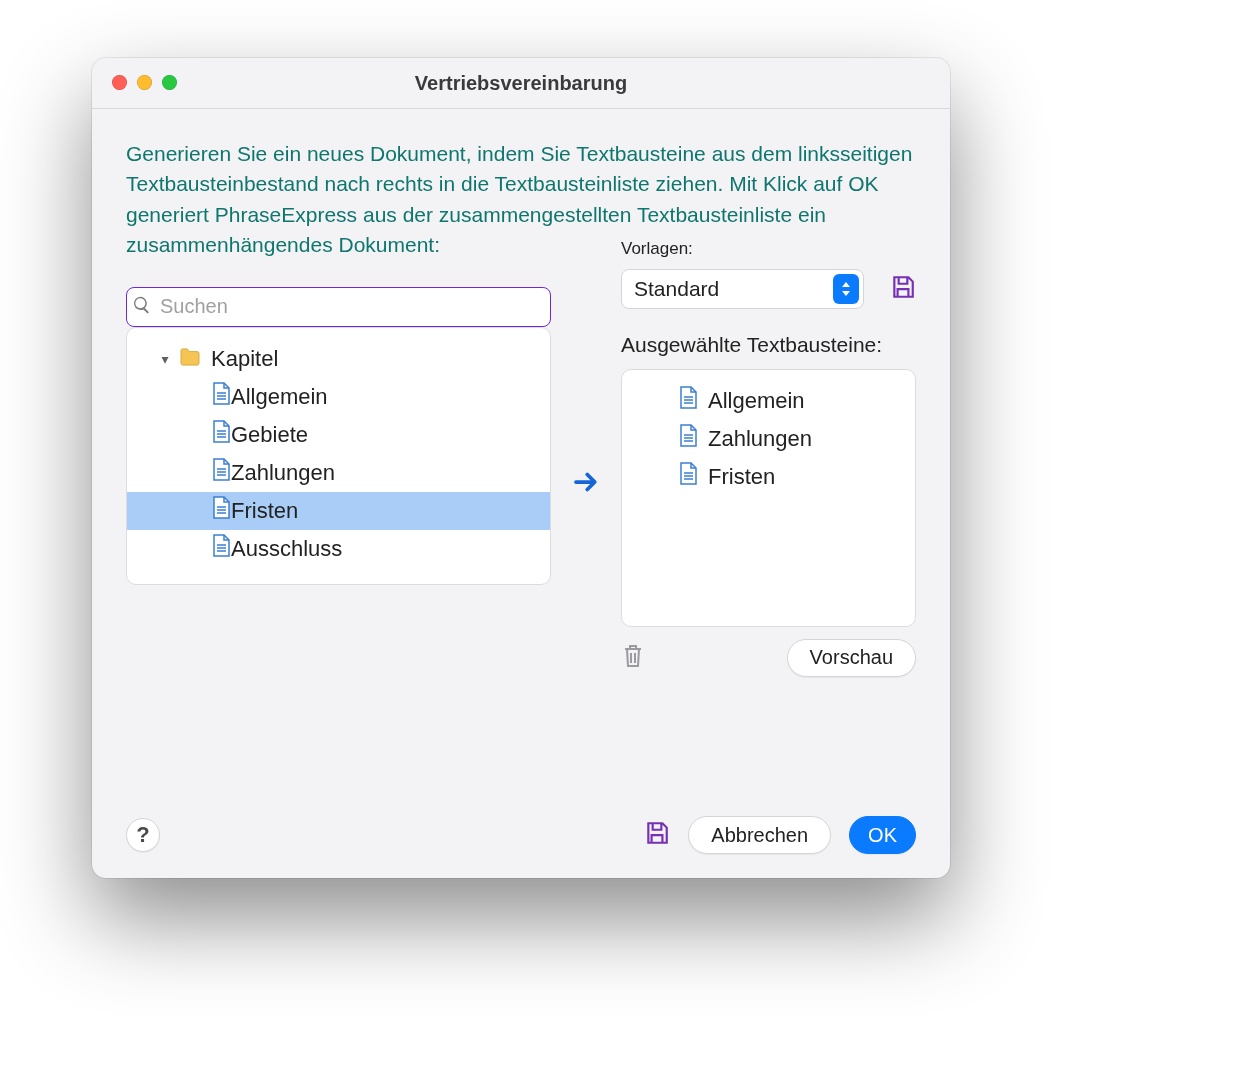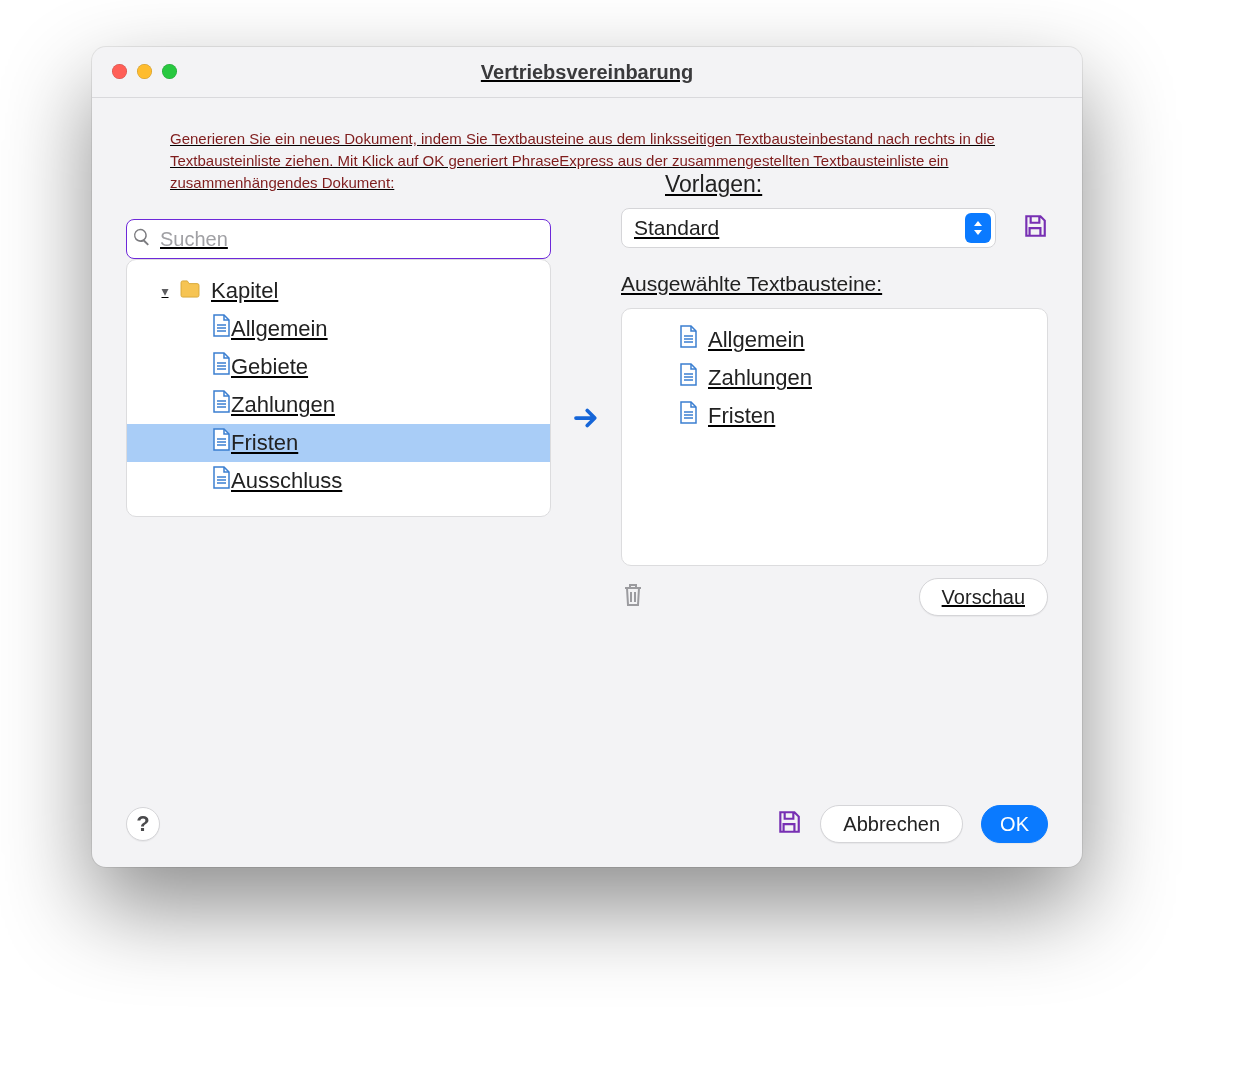--- a/index.html
+++ b/index.html
@@ -1,45 +1,44 @@
 <!DOCTYPE html>
 <html><head>
 <meta charset="utf-8">
 <style>
   * { box-sizing: border-box; margin: 0; padding: 0; }
   html, body { width: 1250px; height: 1066px; background: transparent; }
   body { font-family: -apple-system, BlinkMacSystemFont, "Helvetica Neue", Arial, sans-serif; }
 
   .window {
     position: absolute;
-    left: 92px; top: 47px;
-    width: 990px; height: 820px;
+    left: 92px; top: 58px;
+    width: 858px; height: 820px;
     background: #f3f3f5;
     border-radius: 14px;
     box-shadow: 0 40px 90px rgba(0,0,0,.45), 0 0 0 1px rgba(0,0,0,.08);
     overflow: hidden;
-    text-decoration: underline;
   }
 
   
   .titlebar {
     height: 51px;
     border-bottom: 1px solid #d9d9dc;
     display: flex; align-items: center;
     position: relative;
   }
   .traffic { display: flex; gap: 10px; position: absolute; left: 20px; top: 17px; }
   .dot { width: 15px; height: 15px; border-radius: 50%; box-shadow: inset 0 0 0 .5px rgba(0,0,0,.2); }
   .dot.red   { background: #ff5f57; }
   .dot.yel   { background: #febc2e; }
   .dot.grn   { background: #28c840; }
   .win-title { width: 100%; text-align: center; font-weight: 700; font-size: 20px; color: #3a3a3c; }
 
   .content { padding: 30px 34px 24px 34px; color: #222; }
-  .desc { font-size: 15px; line-height: 1.45; color: #7f1d1d; margin-left: 44px; }
+  .desc { font-size: 21px; line-height: 1.45; color: #0f766e; }
 
   .columns {
     margin-top: 26px;
     display: grid;
     grid-template-columns: 425px 70px 1fr;
     position: relative;
   }
 
   
   .search {
@@ -138,21 +137,21 @@
     box-shadow: 0 1px 1px rgba(0,0,0,.05);
     cursor: default;
     color: #222;
   }
   .btn.primary {
     background: #0a7aff; color: #fff; border-color: #0a7aff;
     padding: 0 18px;
     font-weight: 500;
   }
 
-  .right-label { font-size: 23px; margin-bottom: 10px; margin-left: 44px; }
+  .right-label { font-size: 17px; margin-bottom: 10px; }
 </style>
 </head>
 <body>
 
 <div class="window">
 
   <div class="titlebar">
     <div class="traffic">
       <div class="dot red"></div>
       <div class="dot yel"></div>

